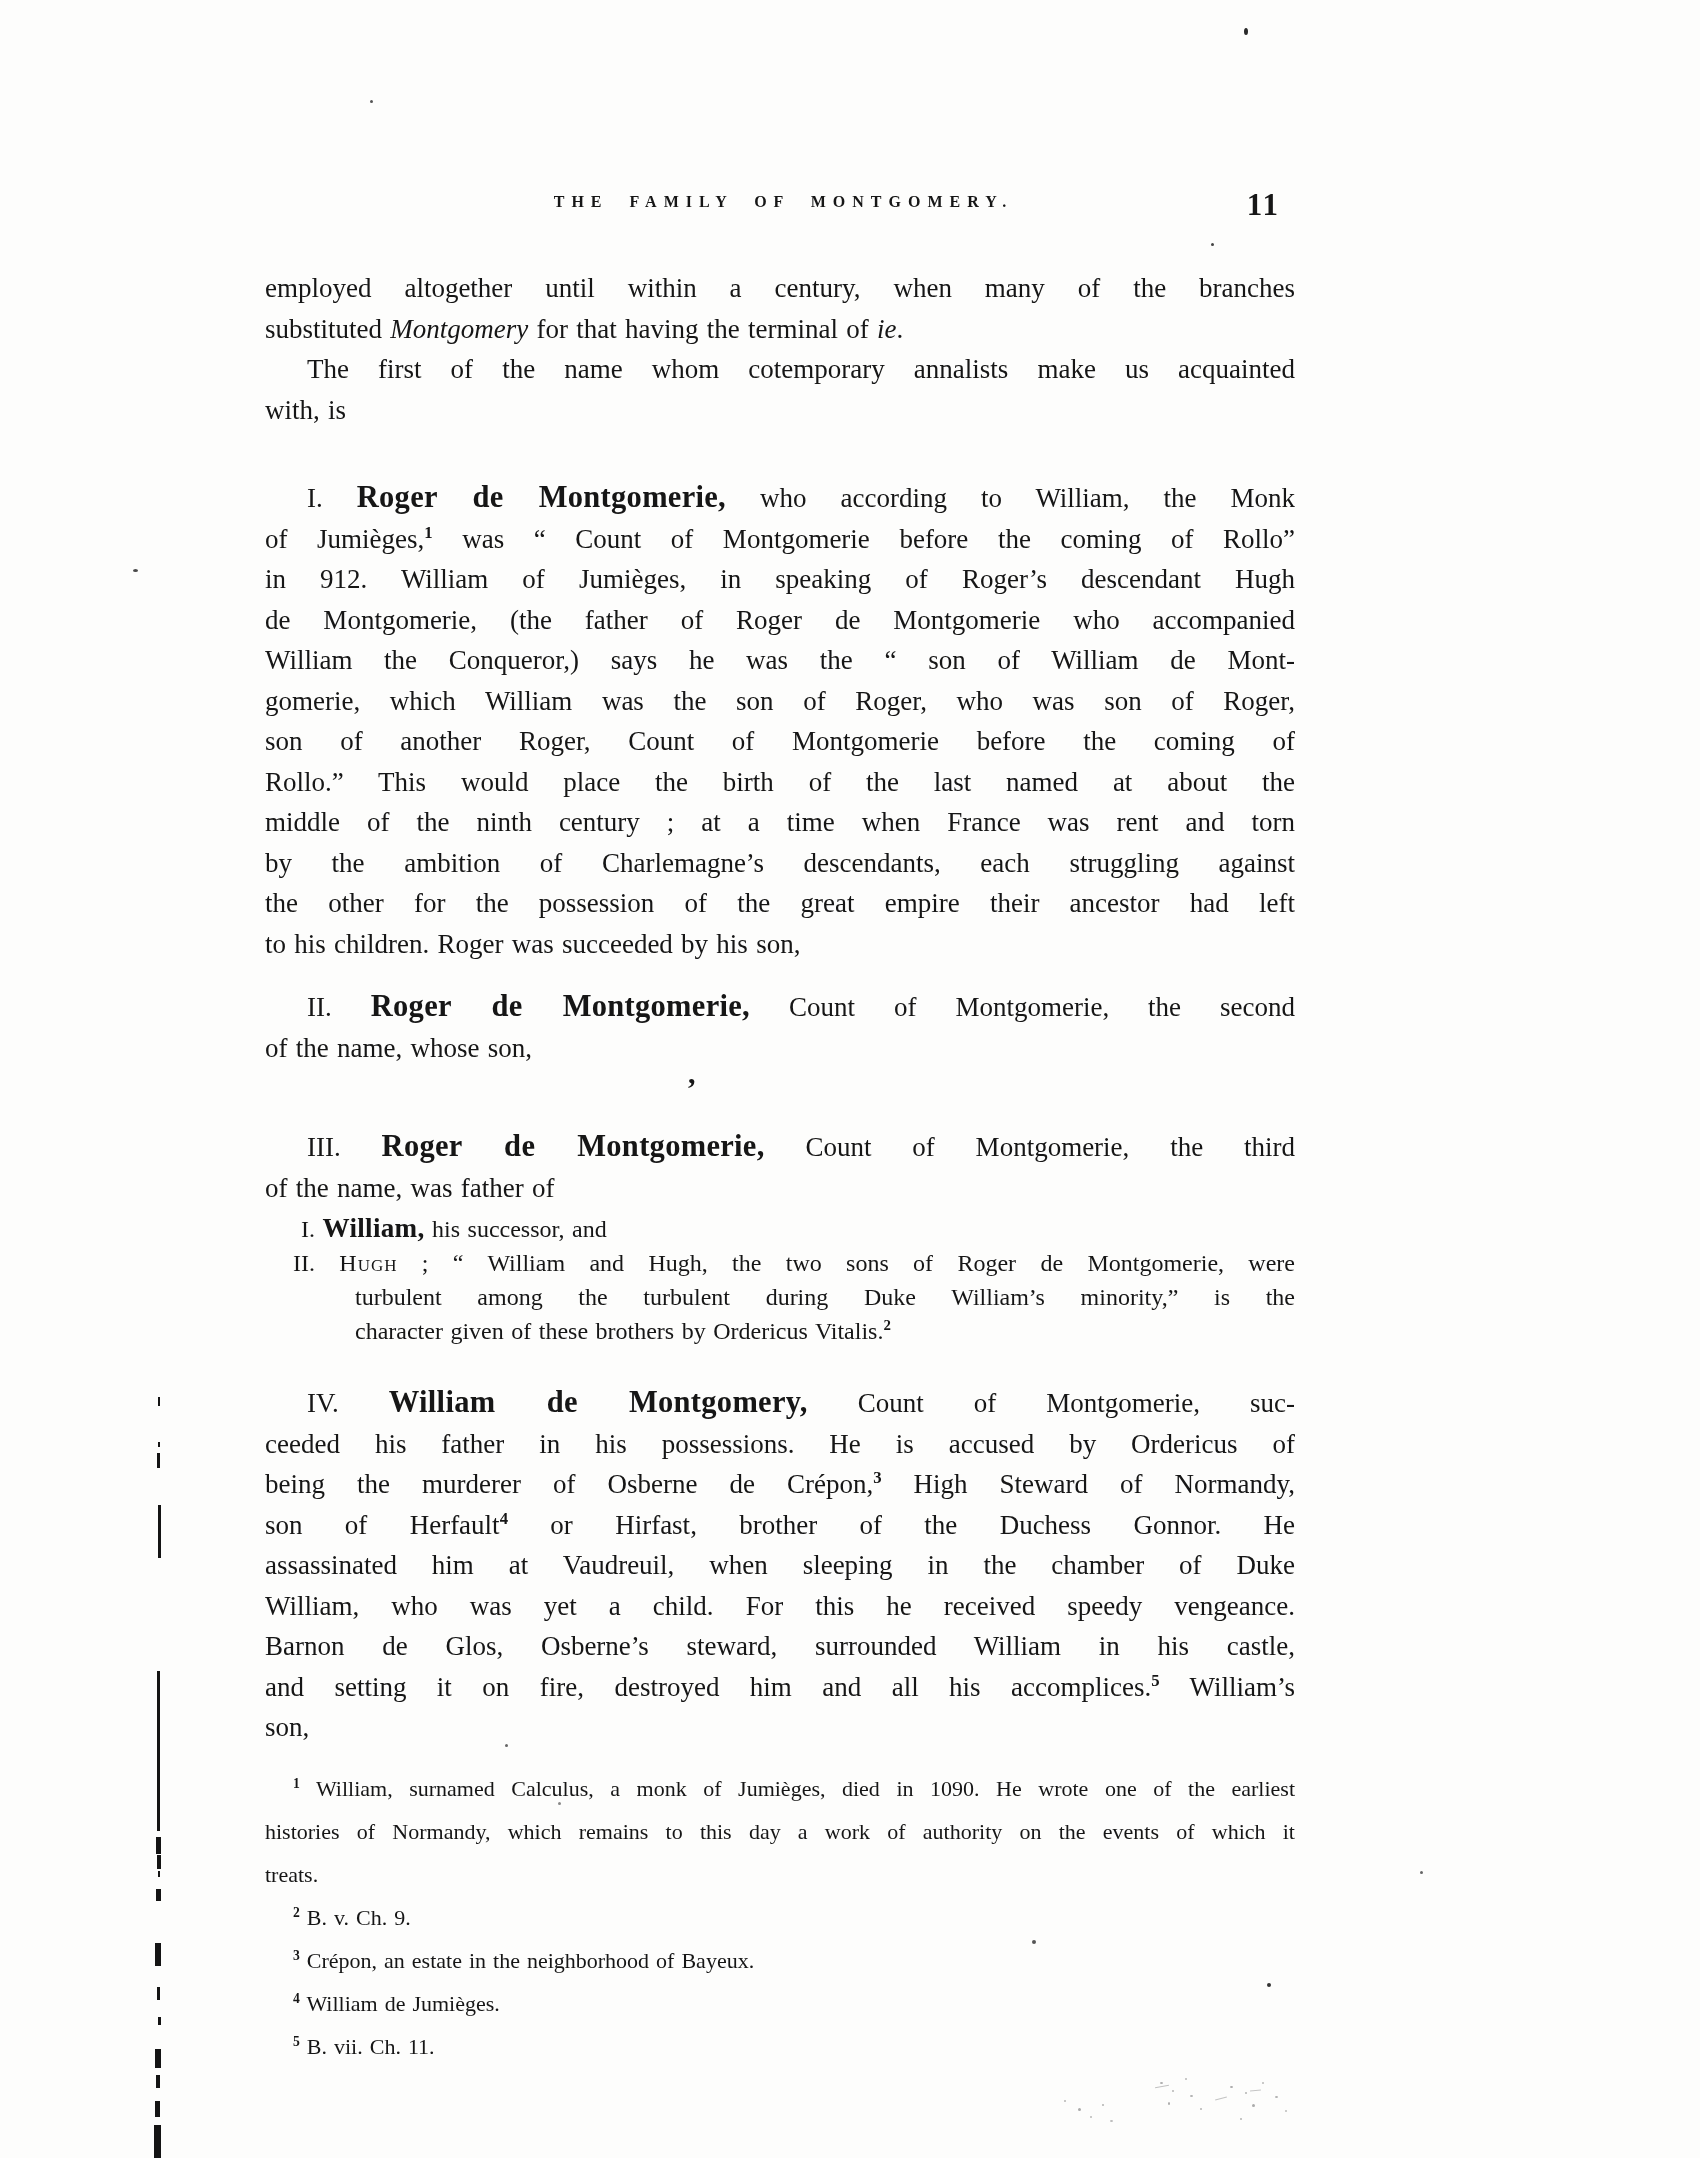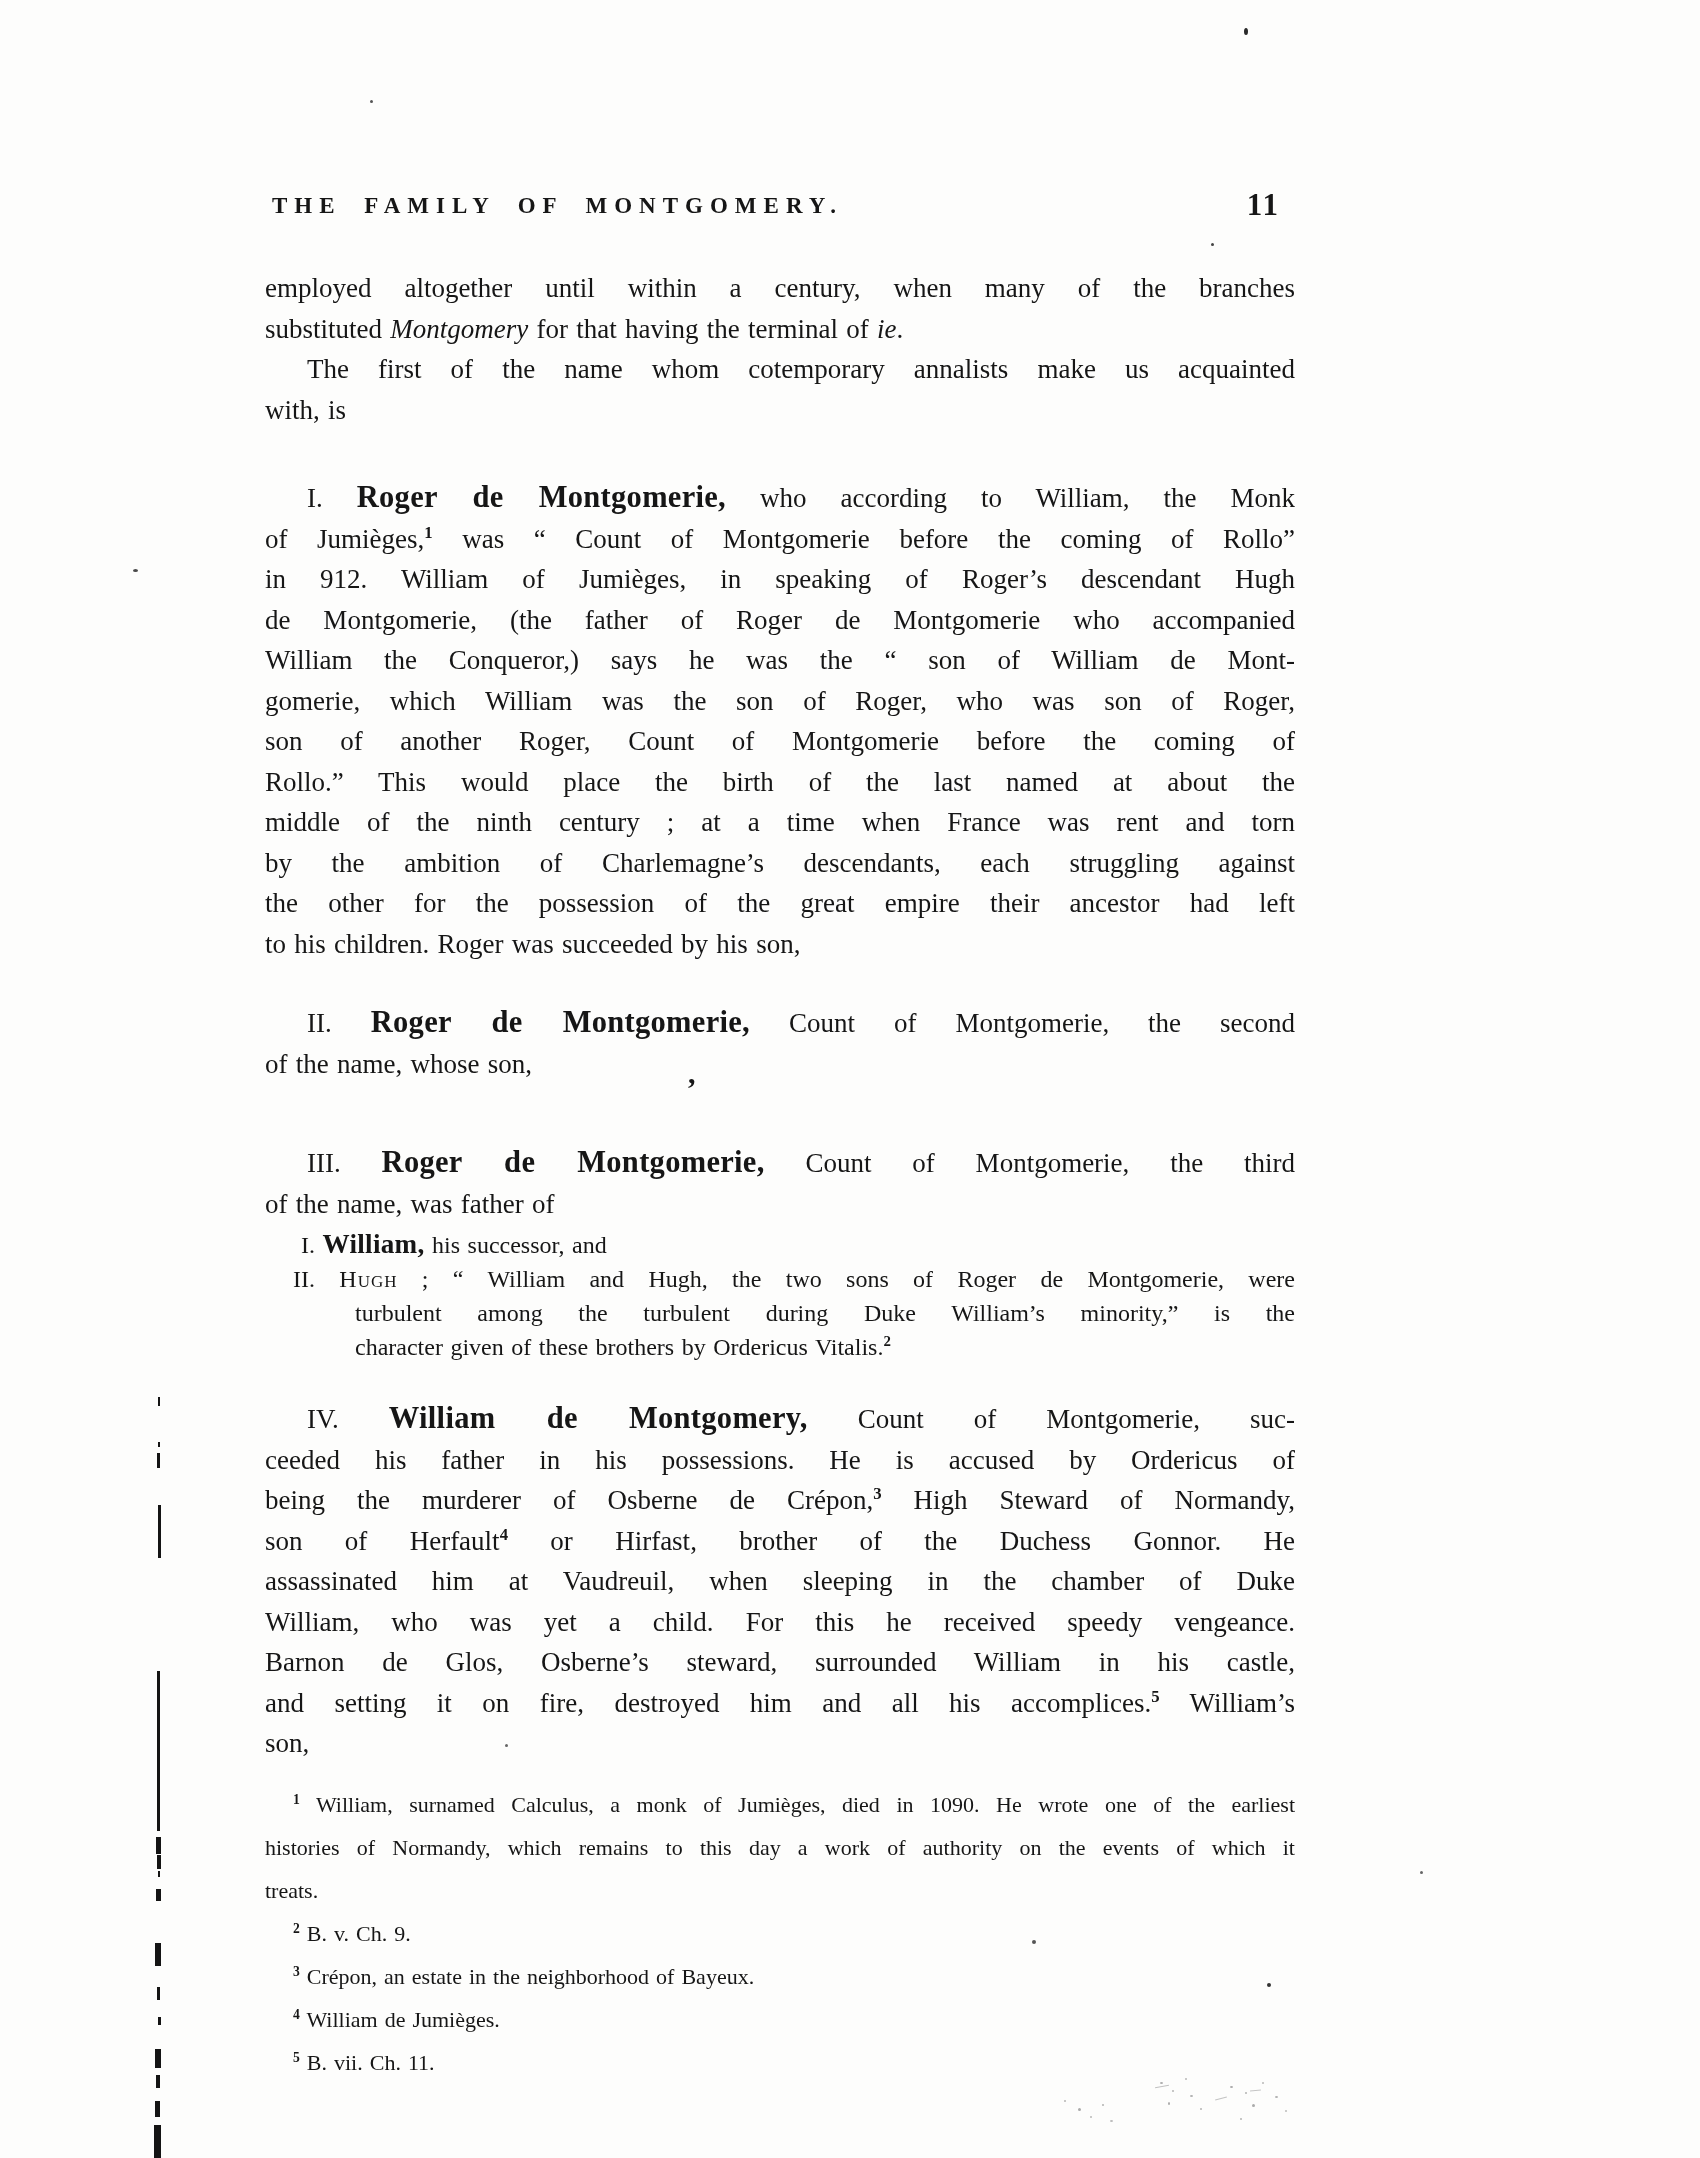--- a/index.html
+++ b/index.html
@@ -14,33 +14,33 @@
     color:var(--ink);
     font-family:"Liberation Serif", serif;
     overflow:hidden;
   }
   .column{
     position:absolute;left:265px;top:193px;width:1030px;
   }
   
   .running-head{position:relative;height:40px;font-weight:bold;}
   .head-title{
-    position:absolute;left:7px;right:0;text-align:left;
-    font-size:23px;letter-spacing:7px;word-spacing:10px;
+    position:absolute;left:7px;right:0;text-align:center;
+    font-size:16px;letter-spacing:7px;word-spacing:10px;
   }
   .page-num{position:absolute;right:15px;top:-6px;font-size:31px;letter-spacing:2px;}
   
   .block .line{font-size:27px;line-height:40.5px;word-spacing:1.5px;white-space:normal;}
   .line.j{text-align:justify;text-align-last:justify;}
   .line.in1{text-indent:42px;}
   .line.in2{text-indent:62px;}
   .line.in3{text-indent:8px;}
   .m-intro{margin-top:35px;}
   .m-sec1{margin-top:47px;}
-  .m-sec2{margin-top:38px;}
+  .m-sec2{margin-top:22px;}
   .m-sec3{margin-top:58px;}
   .sub-list{margin-top:3px;margin-left:28px;width:1002px;}
   .sub-list .line{font-size:24px;line-height:34px;}
   .m-sec4{margin-top:34px;}
   .footnotes{margin-top:19px;}
   .footnotes .line{font-size:22px;line-height:43px;}
   .footnotes .line.in1{text-indent:28px;}
   
   .run-b{font-weight:bold;font-size:1.13em;letter-spacing:.3px;}
   .run-i{font-style:italic;}

